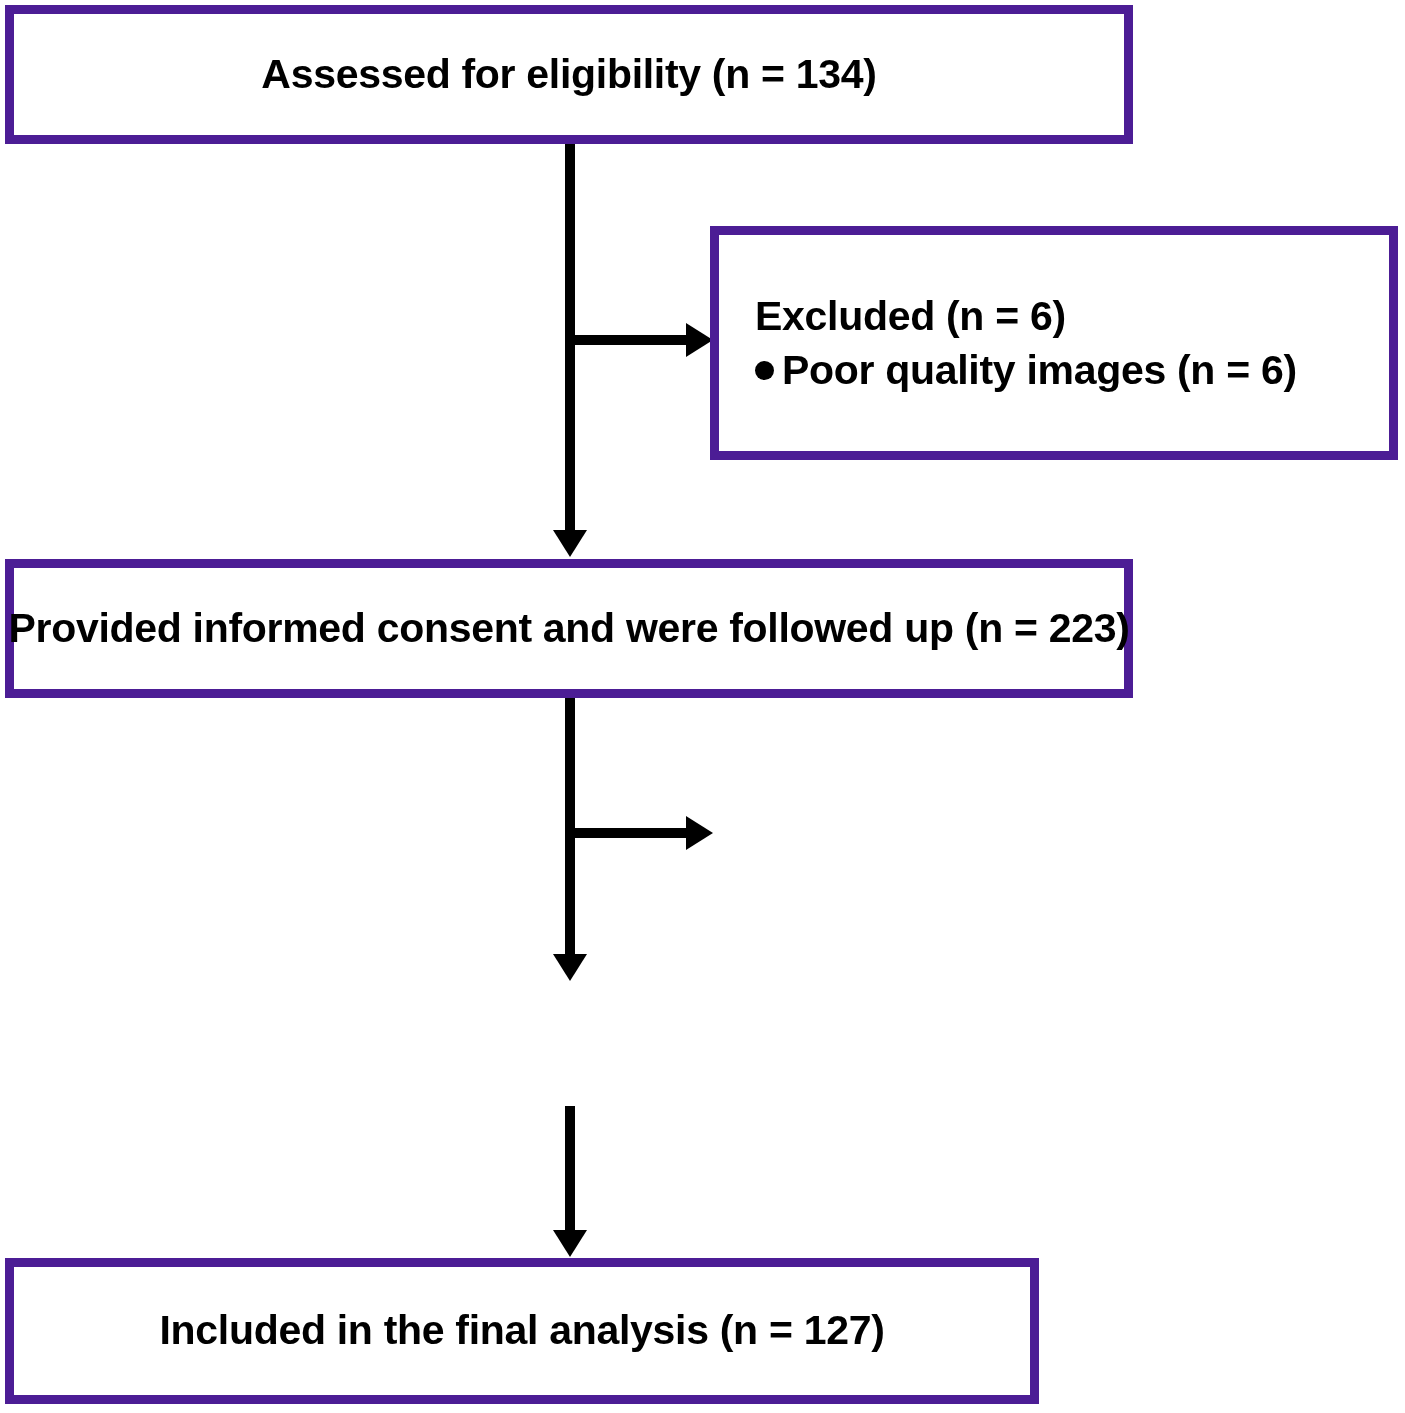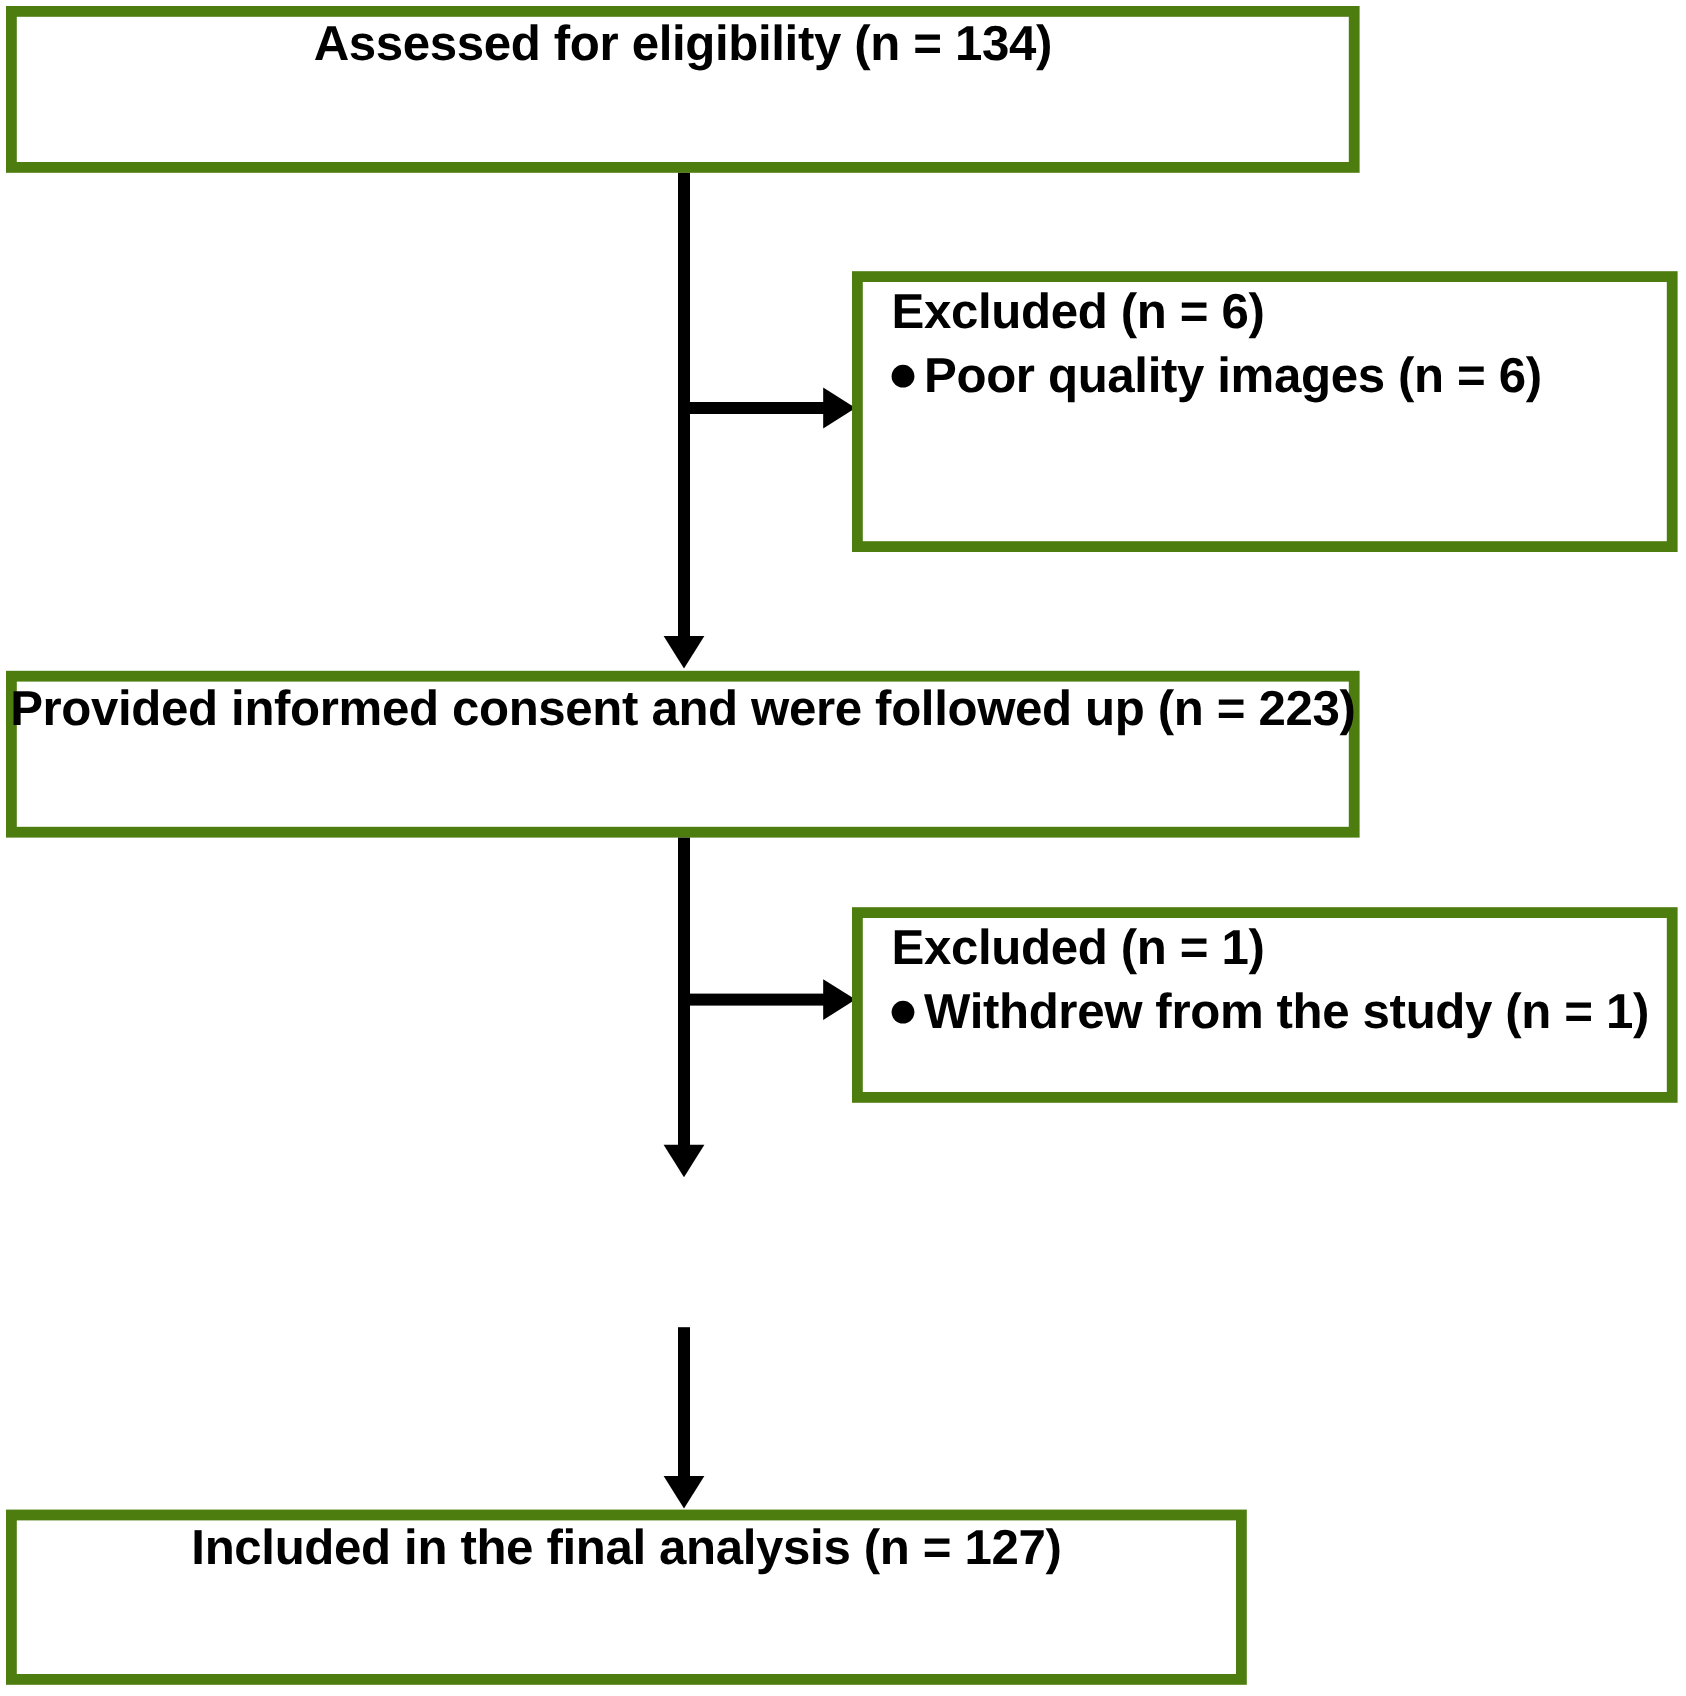--- a/index.html
+++ b/index.html
@@ -13,24 +13,24 @@
   #flow-root {
     position: relative;
     width: 1405px;
     height: 1413px;
     background: #ffffff;
     overflow: hidden;
   }
   .node-box {
     position: absolute;
     box-sizing: border-box;
-    border: 9px solid #4d7c0f;
+    border: 9px solid #4c1d95;
     background: #ffffff;
     display: flex;
-    align-items: flex-start;
+    align-items: center;
     color: #000000;
   }
   .node-box.centered {
     justify-content: center;
     text-align: center;
   }
   .node-box.left-aligned {
     justify-content: flex-start;
     text-align: left;
   }
@@ -38,21 +38,21 @@
     font-size: 41px;
     font-weight: bold;
     letter-spacing: -0.3px;
     line-height: 1.12;
     white-space: nowrap;
   }
   .excl-inner {
     display: flex;
     flex-direction: column;
     gap: 6px;
-    padding-left: 24px;
+    padding-left: 36px;
   }
   .excl-line {
     font-size: 41px;
     font-weight: bold;
     letter-spacing: -0.3px;
     line-height: 1.18;
     white-space: nowrap;
     color: #000000;
   }
   .bullet-line {
@@ -123,29 +123,20 @@
   <div class="node-box centered" style="left:5px; top:559px; width:1128px; height:139px;">
     <span class="node-text">Provided informed consent and were followed up (n = 223)</span>
   </div>
 
   <div class="v-line" style="left:565px; top:698px; height:258px;"></div>
   <div class="arrow-down" style="left:553px; top:954px;"></div>
 
   <div class="h-line" style="left:570px; top:828px; width:120px;"></div>
   <div class="arrow-right" style="left:686px; top:816px;"></div>
 
-  <div class="node-box left-aligned" style="left:710px; top:756px; width:688px; height:163px;">
-    <div class="excl-inner">
-      <div class="excl-line">Excluded (n = 1)</div>
-      <div class="excl-line bullet-line">
-        <span class="bullet-dot"></span>
-        <span>Withdrew from the study (n = 1)</span>
-      </div>
-    </div>
-  </div>
 
 
   <div class="v-line" style="left:565px; top:1106px; height:128px;"></div>
   <div class="arrow-down" style="left:553px; top:1230px;"></div>
 
   <div class="node-box centered" style="left:5px; top:1258px; width:1034px; height:146px;">
     <span class="node-text">Included in the final analysis (n = 127)</span>
   </div>
 
 </div>

